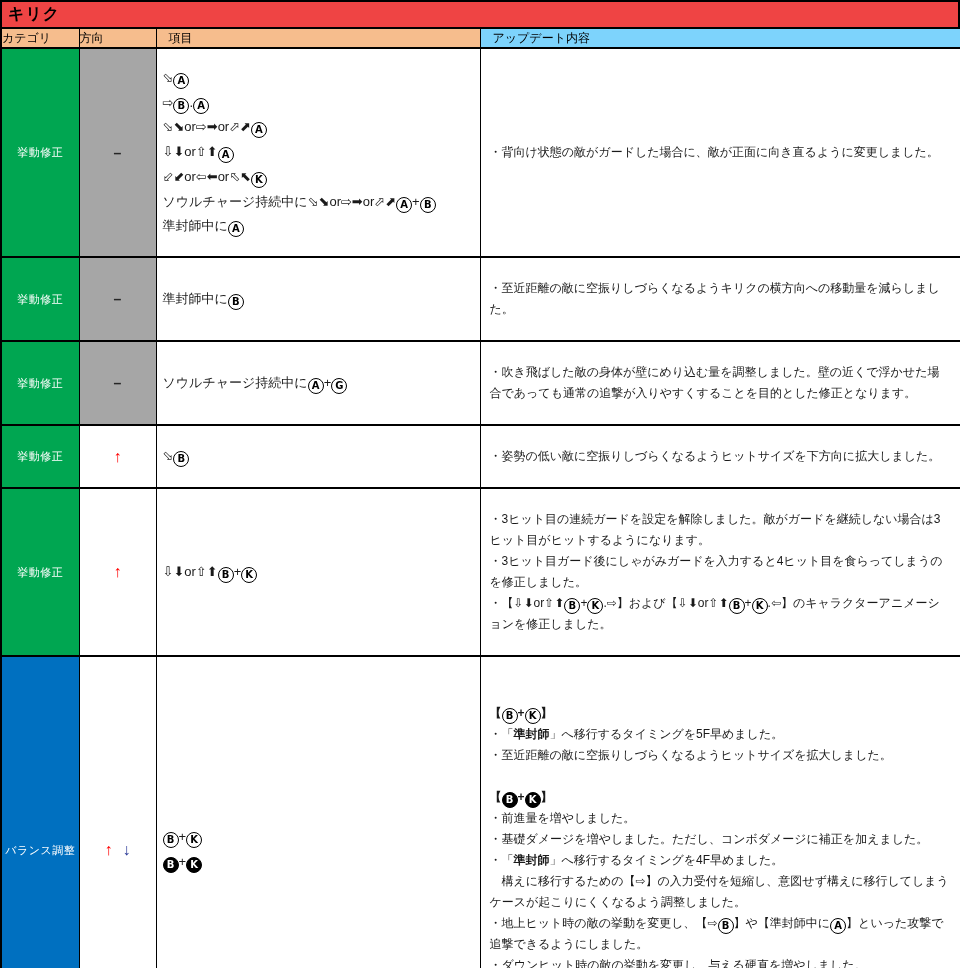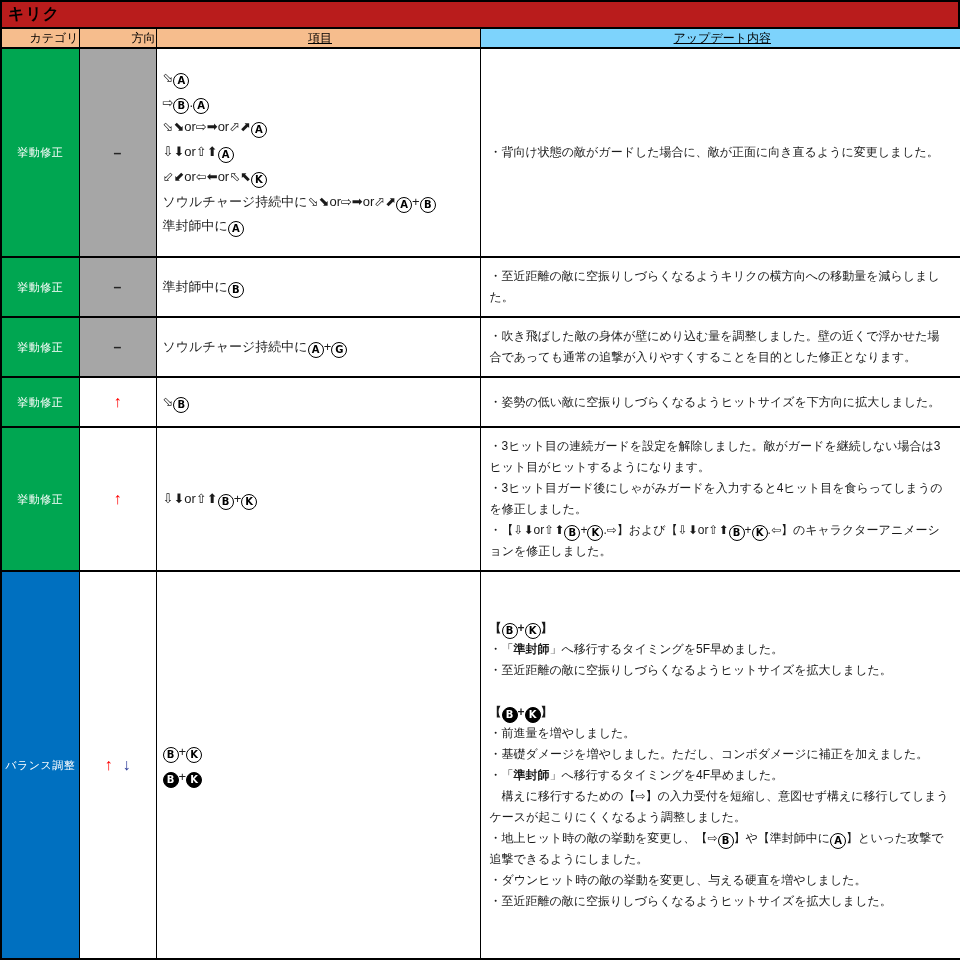--- a/index.html
+++ b/index.html
@@ -21,42 +21,42 @@
   col.c-item{width:324px;}
   col.c-upd{width:481px;}
 
   td,th{
     border-left:1px solid #000;border-right:1px solid #000;
     border-top:2px solid #000;border-bottom:2px solid #000;
     padding:0;vertical-align:middle;box-sizing:border-box;
     overflow:hidden;
   }
   tr.hdr th{height:20px;font-size:12px;font-weight:normal;}
-  tr.hdr .ha{text-align:right;}
-  tr.hdr .hl{text-align:center;padding-left:4px;text-decoration:underline;}
+  tr.hdr .ha{text-align:left;}
+  tr.hdr .hl{text-align:left;padding-left:12px;}
 
   tr.r1 td{height:209px;}
   tr.r2 td{height:47px;}
   tr.r3 td{height:53px;}
   tr.r4 td{height:50px;}
   tr.r5 td{height:132px;}
   tr.r6 td{height:388px;}
 
   td.cat{
     text-align:center;color:#fff;font-size:11px;letter-spacing:0.5px;margin-left:28px;
   }
   td.dir{
     text-align:center;font-size:14px;font-weight:bold;color:#262626;
   }
   td.item{
     font-size:13px;line-height:1.9;padding:4px 6px;text-align:left;
     color:#1a1a1a;
   }
   td.upd{
-    font-size:12px;line-height:1.75;padding:8px 9px;text-align:left;
+    font-size:12px;line-height:1.75;padding:20px 9px;text-align:left;
     color:#1a1a1a;
   }
 
   
   .cb{
     display:inline-block;width:14px;height:14px;line-height:13px;
     border:1px solid #000;border-radius:50%;text-align:center;
     font-size:10px;font-weight:bold;vertical-align:-2px;background:#fff;color:#000;
     font-family:"DejaVu Sans",sans-serif;
   }
@@ -64,21 +64,21 @@
 
   .c-red{color:#ff0000;font-weight:bold;}
   .c-blue{color:#2b3a97;font-weight:bold;}
   td.dir .c-red,td.dir .c-blue{font-size:16px;padding:0 5px;}
 </style>
 </head>
 <body>
 
 <div class="sheet">
 
-  <div class="title-bar" style="background-color: #b91c1c;">
+  <div class="title-bar" style="background-color: #ef4444;">
     <span>キリク</span>
   </div>
 
   <table class="patch">
     <colgroup>
         <col class="c-cat">
         <col class="c-dir">
         <col class="c-item">
         <col class="c-upd">
       </colgroup>

